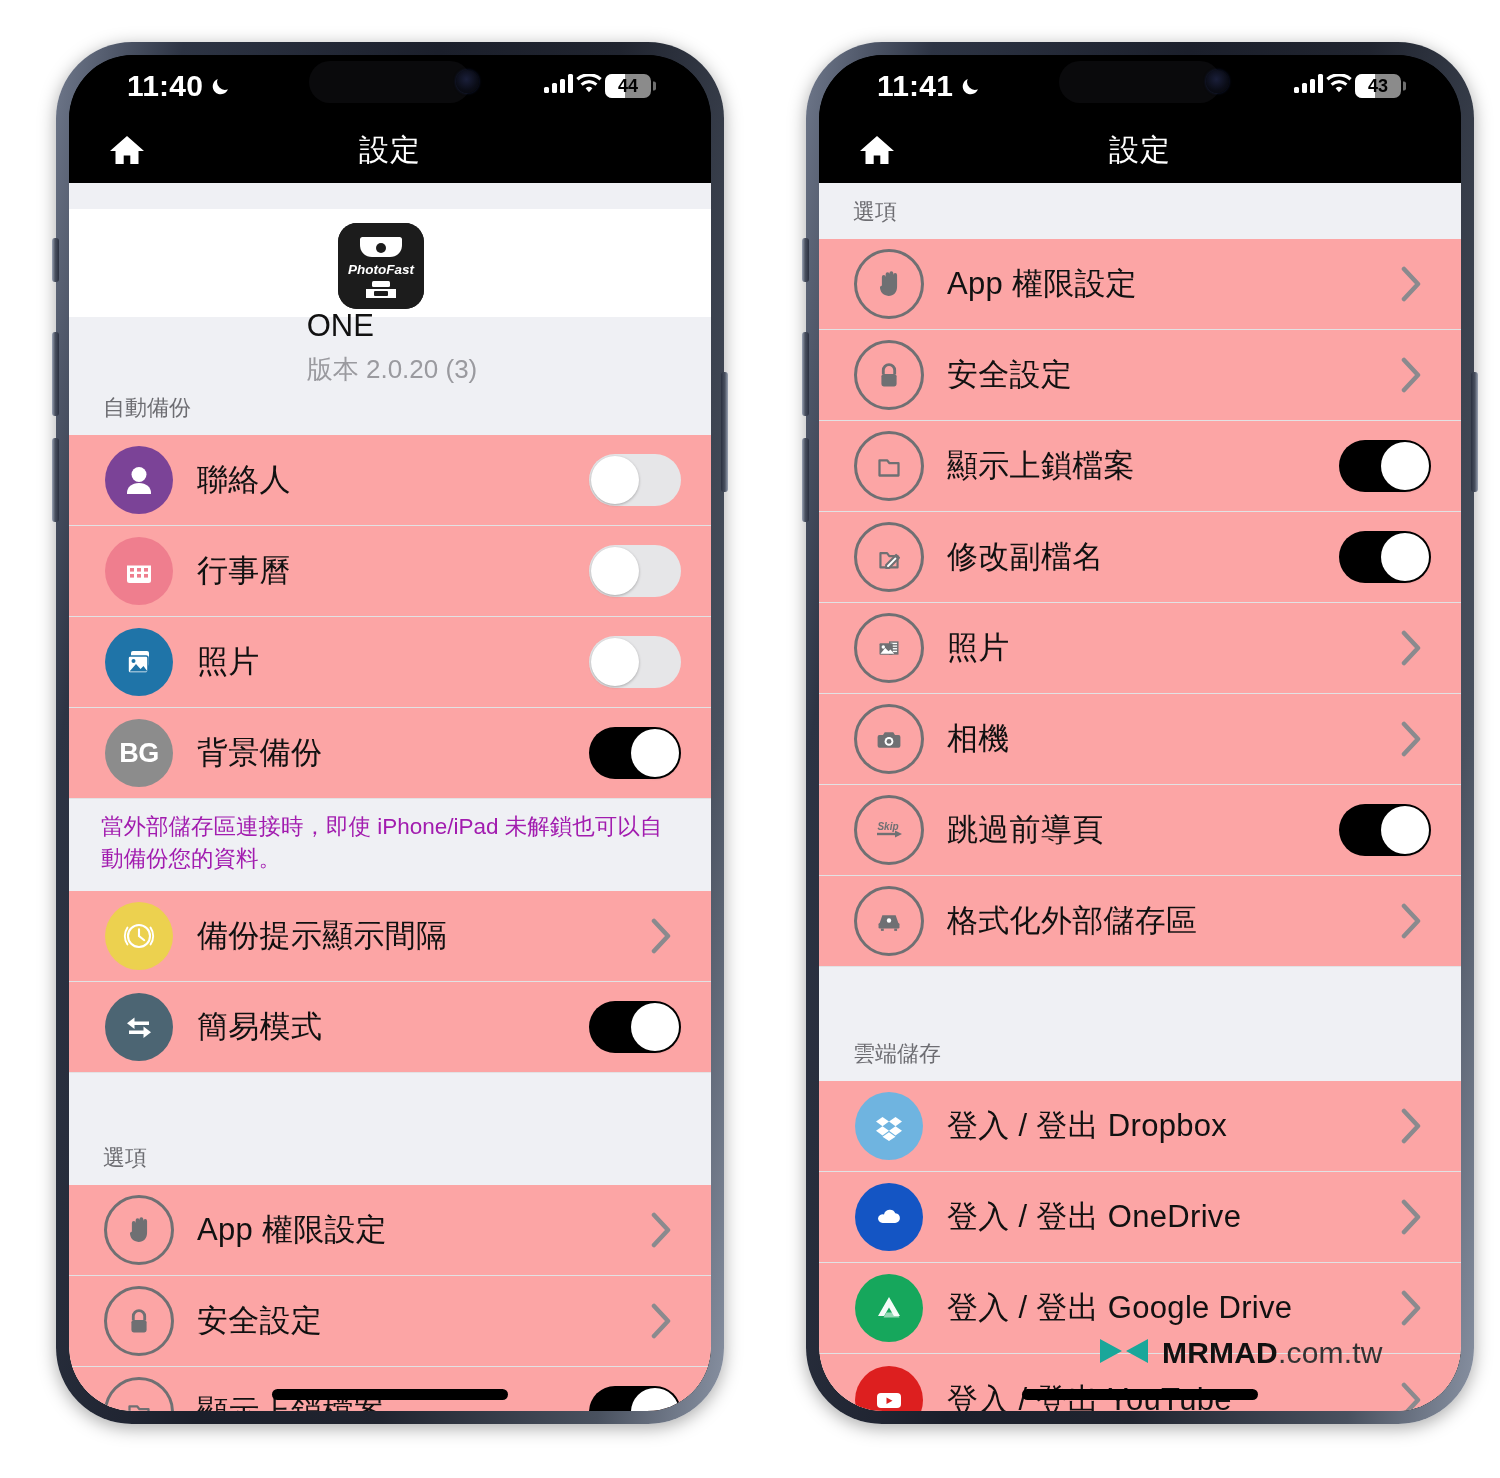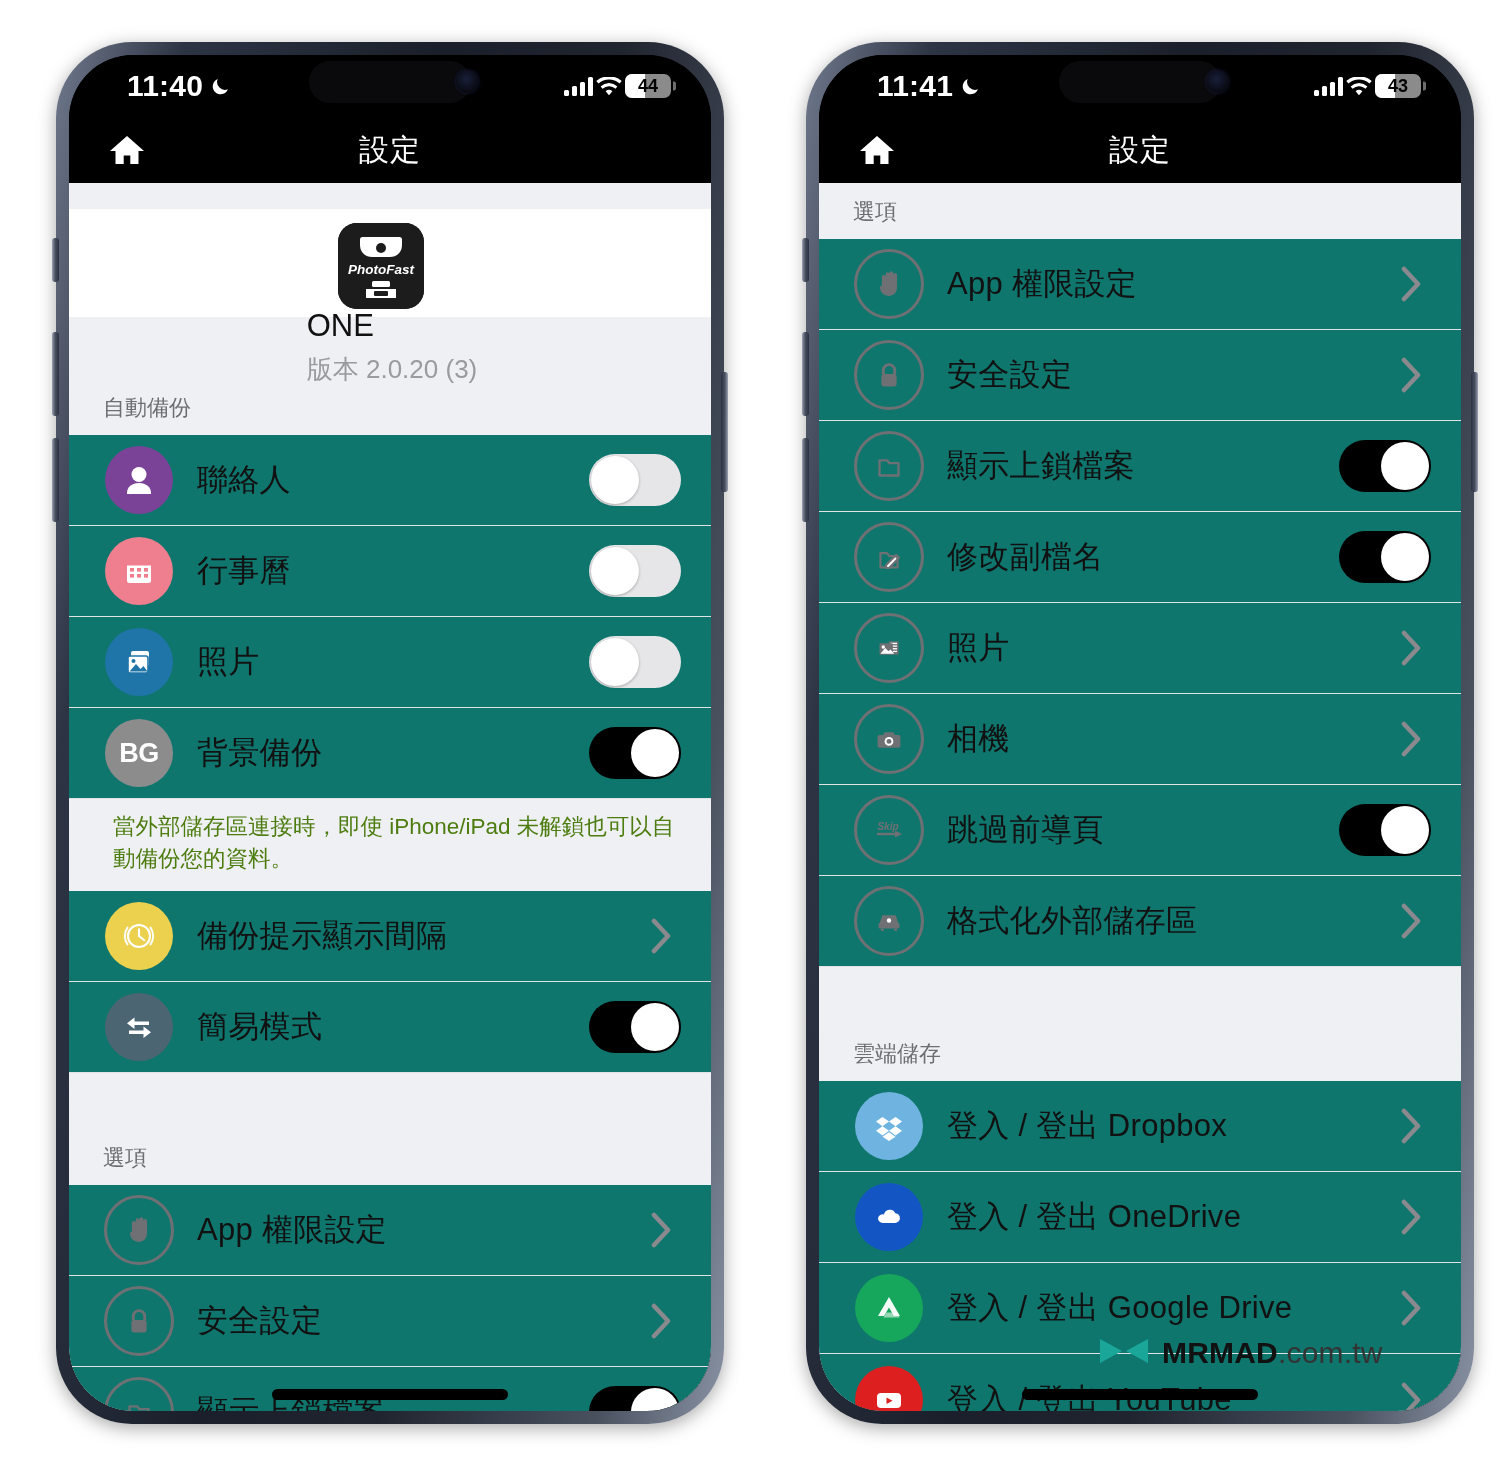--- a/index.html
+++ b/index.html
@@ -67,22 +67,22 @@
     background: #0a0a0c;
   }
   .front-cam {
     position: absolute; top: 15px; left: 50%;
     margin-left: 66px;
     width: 23px; height: 23px; border-radius: 50%;
     background: radial-gradient(circle at 45% 40%, #1a1f3a 0%, #0a0c16 60%, #060608 100%);
     box-shadow: 0 0 3px rgba(40,60,140,.5);
   }
   .sb-right {
-    position: absolute; right: 40px; top: 50%; transform: translateY(-50%);
-    display: flex; align-items: center; gap: 3px;
+    position: absolute; right: 60px; top: 50%; transform: translateY(-50%);
+    display: flex; gap: 3px;
   }
   .bars { display: flex; align-items: flex-end; gap: 3px; height: 19px; }
   .bars i { width: 5px; background: #fff; border-radius: 1.5px; display: block; }
   .bars i:nth-child(1){ height: 6px; }
   .bars i:nth-child(2){ height: 10px; }
   .bars i:nth-child(3){ height: 14px; }
   .bars i:nth-child(4){ height: 19px; }
   .wifi { width: 26px; height: 19px; }
   .batt {
     width: 46px; height: 24px; border-radius: 7px;
@@ -126,21 +126,21 @@
     background: #eff0f4; color: #6d6d72;
     font-size: 22px; padding: 14px 0 12px 34px;
     display: flex; align-items: flex-end;
     min-height: 46px;
   }
   .grp-gap { background: #eff0f4; height: 46px; }
   .row {
     display: flex; align-items: center;
     padding: 0 30px 0 34px;
     height: 91px;
-    background: #0f766e;
+    background: #fca5a5;
     border-bottom: 1px solid #e2e2e4;
     position: relative;
   }
   .row:last-child { border-bottom: none; }
   .row-icon { width: 72px; height: 72px; flex: 0 0 72px; margin-right: 22px;
     display: flex; align-items: center; justify-content: center; }
   .row-label { flex: 1 1 auto; font-size: 31px; color: #111; letter-spacing: .3px;
     white-space: nowrap; }
   .chev { width: 22px; height: 36px; flex: 0 0 22px; margin-right: 8px; }
 
@@ -151,23 +151,23 @@
   .tgl.on  { background: #000; }
   .tgl .knob {
     position: absolute; top: 2px; width: 48px; height: 48px; border-radius: 50%;
     background: #fff; box-shadow: 0 1px 3px rgba(0,0,0,.28);
   }
   .tgl.off .knob { left: 2px; }
   .tgl.on  .knob { right: 2px; }
 
   
   .note {
-    background: #eff0f4; color: #4d7c0f;
+    background: #eff0f4; color: #a21caf;
     font-size: 22.5px; line-height: 1.42;
-    padding: 12px 28px 16px 44px;
+    padding: 12px 28px 16px 32px;
   }
 
   
   .approw {
     display: flex; align-items: center;
     padding: 14px 30px 14px 34px; height: 108px; background: #fff; flex-direction: column;
   }
   .appicon {
     width: 86px; height: 86px; flex: 0 0 86px; border-radius: 19px;
     background: #1c1c1c; margin-right: 22px; position: relative;

